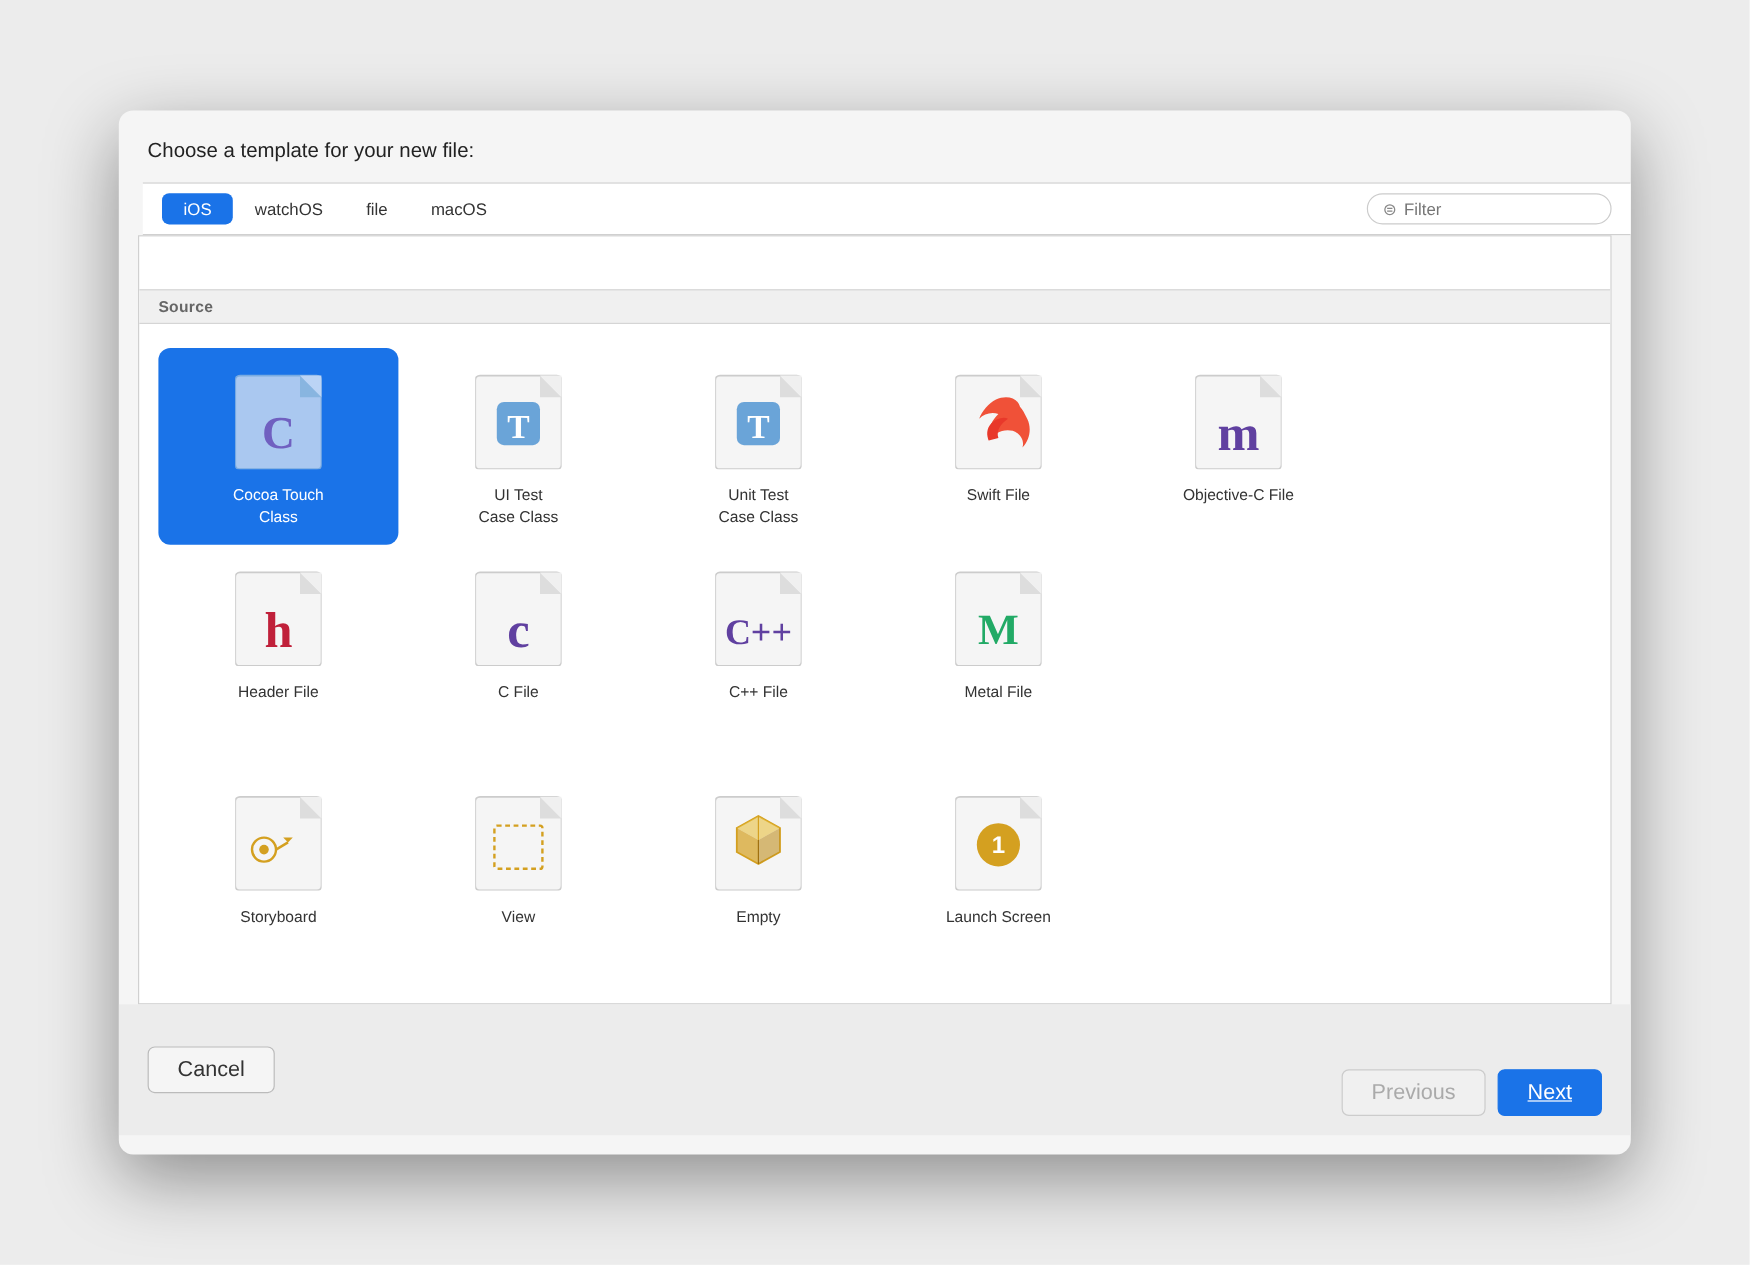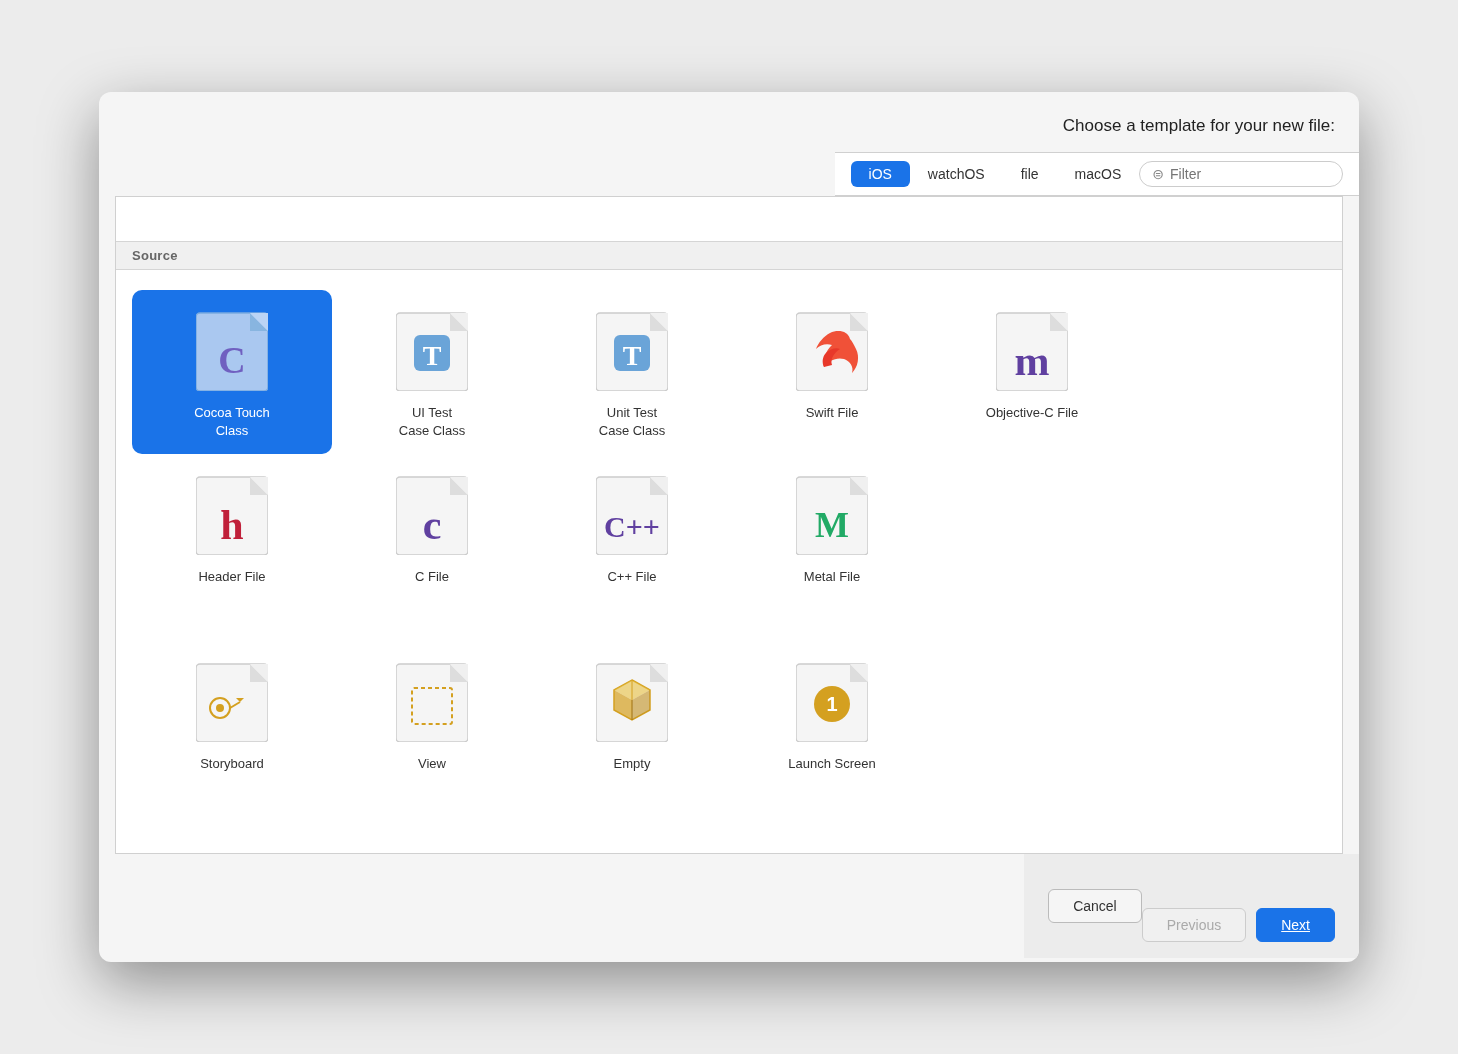--- a/index.html
+++ b/index.html
@@ -14,38 +14,38 @@
       overflow: hidden;
     }
     .dialog {
       background: #f5f5f5;
       border-radius: 12px;
       box-shadow: 0 20px 60px rgba(0,0,0,0.4);
       width: 1260px;
       min-height: 870px;
       display: flex;
       flex-direction: column;
-      padding: 24px 0 4px 0;
+      padding: 24px 0 16px 0;
       overflow: hidden;
-      align-items: flex-end;
     }
     .dialog-title {
       font-size: 17px;
       color: #222;
       padding: 0 24px 16px 24px;
       font-weight: 400;
     }
     .tab-bar {
       background: #fff;
       border-top: 1px solid #d0d0d0;
       border-bottom: 1px solid #d0d0d0;
       display: flex;
       align-items: center;
       padding: 8px 16px;
       gap: 0;
+      margin-left: 20px;
     }
     .tab-container {
       display: flex;
       gap: 0;
       flex: 1;
     }
     .tab {
       padding: 5px 18px;
       font-size: 14px;
       border-radius: 6px;
@@ -138,21 +138,21 @@
     
     .bottom-bar {
       display: flex;
       justify-content: space-between;
       align-items: center;
       padding: 16px 24px;
       background: #ececec;
     }
     .btn {
       padding: 8px 24px;
-      font-size: 14px;
+      font-size: 18px;
       border-radius: 6px;
       cursor: pointer;
       border: 1px solid #bbb;
       background: #f5f5f5;
       color: #333;
       font-family: inherit;
     }
     .btn.primary {
       background: #1a73e8;
       color: #fff;

